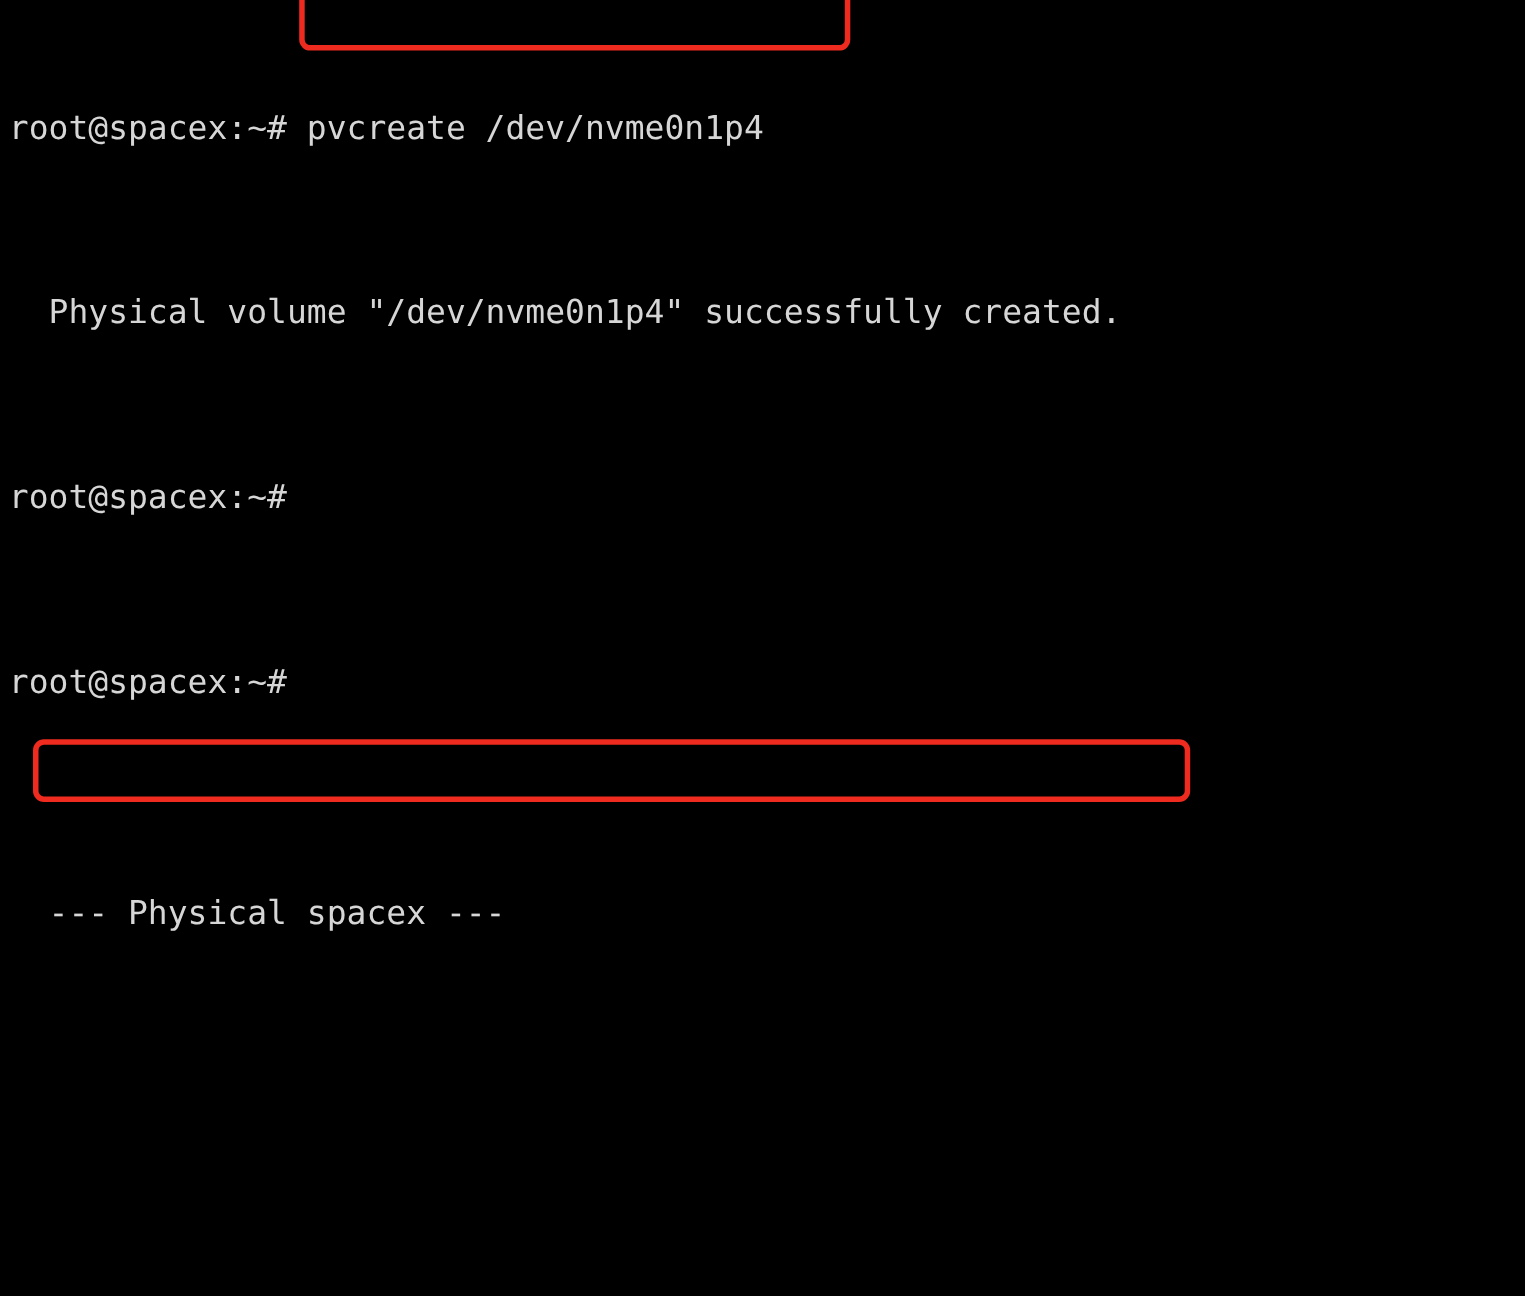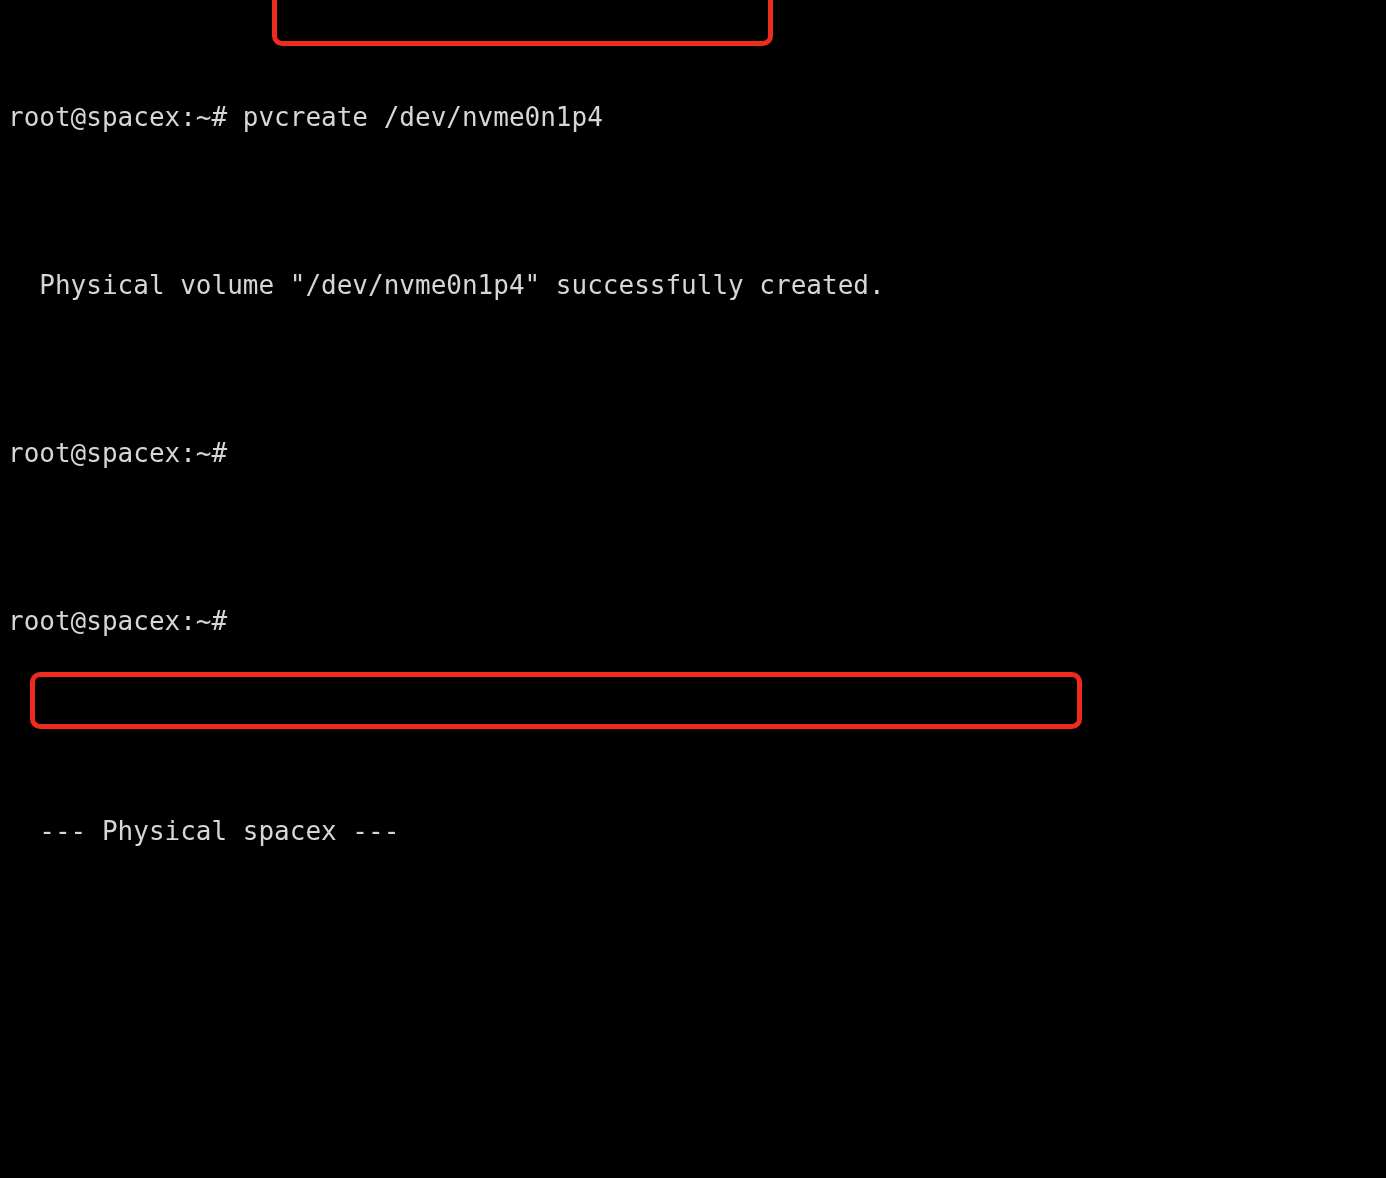--- a/index.html
+++ b/index.html
@@ -15,21 +15,21 @@
     font-family: "DejaVu Sans Mono", "Liberation Mono", monospace;
   }
 
   #terminal {
     position: relative;
     width: 1386px;
     height: 882px;
     background: #000000;
     color: #d4d4d4;
     font-family: "DejaVu Sans Mono", "Liberation Mono", monospace;
-    font-size: 26px;
+    font-size: 30px;
     line-height: 42px;
     overflow: hidden;
   }
 
   
   #screen {
     position: absolute;
     left: 8px;
     top: -30px;          
     white-space: pre;

